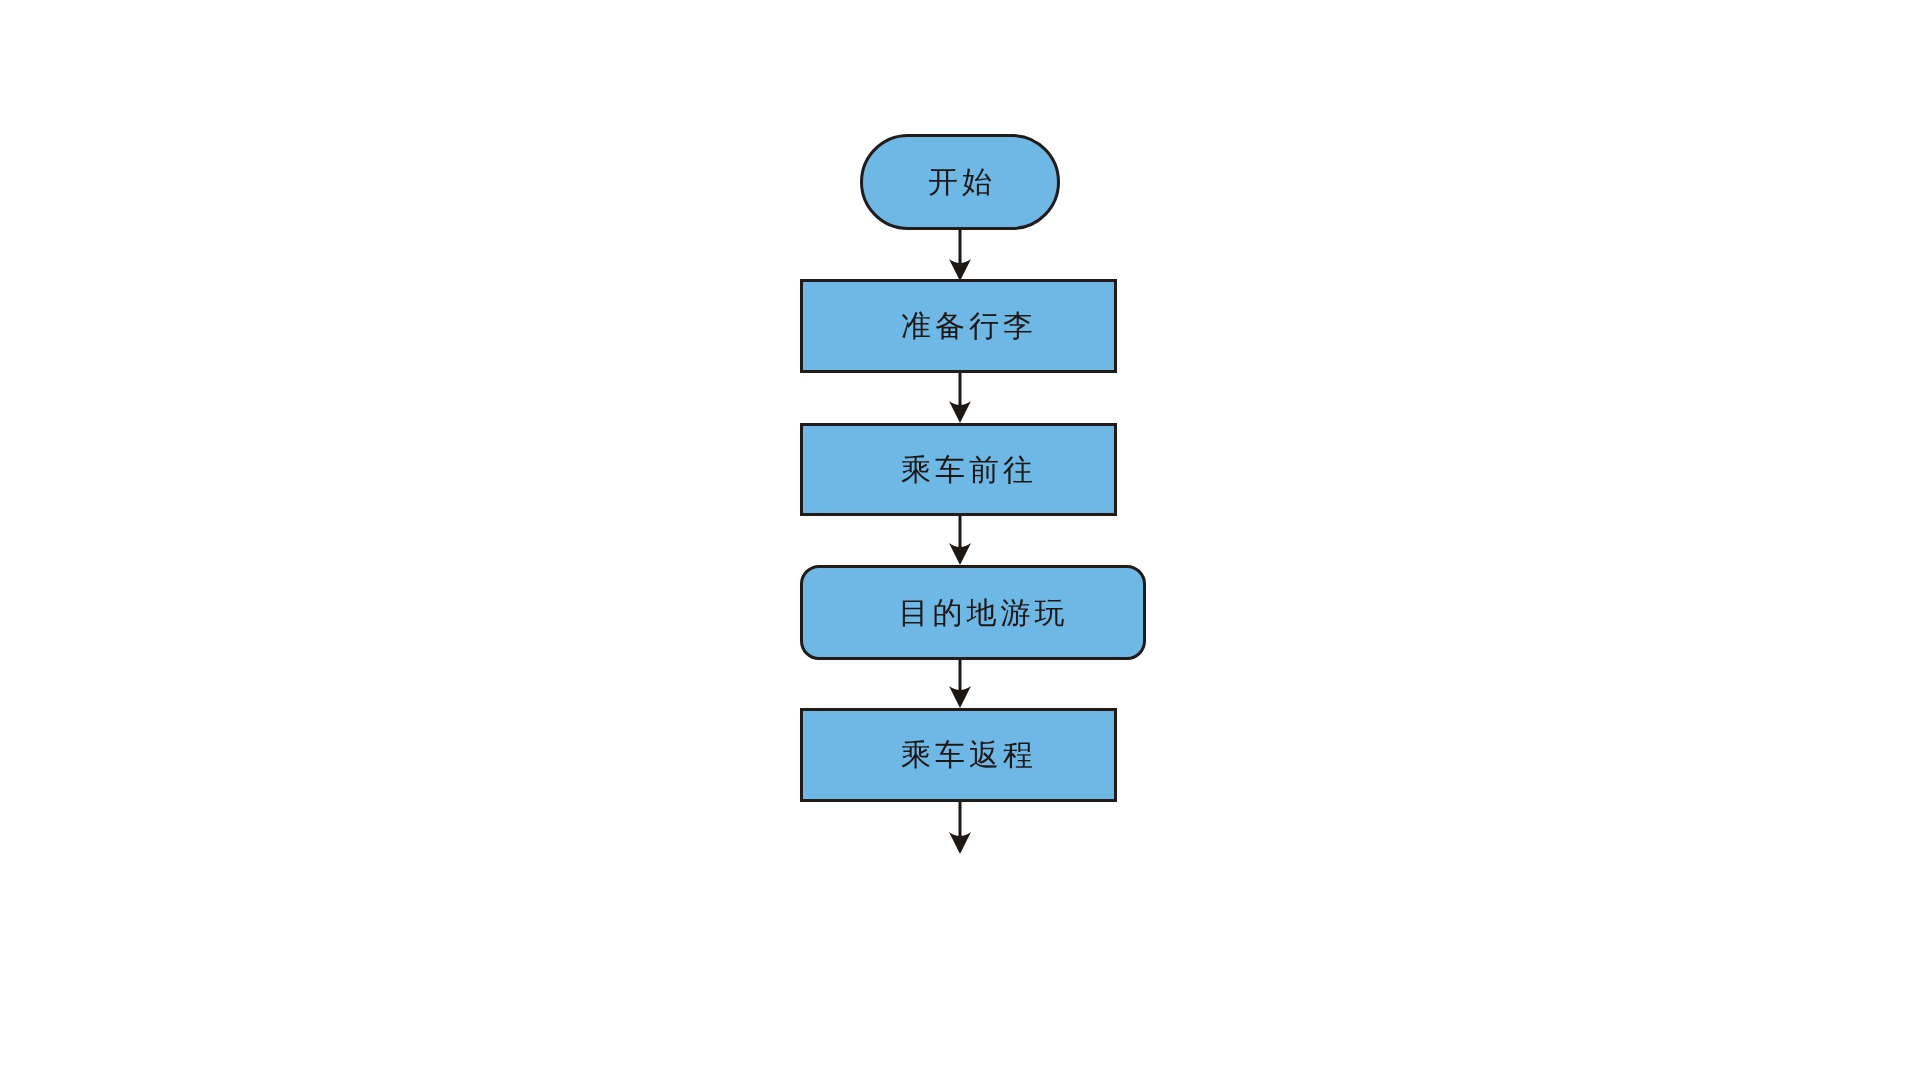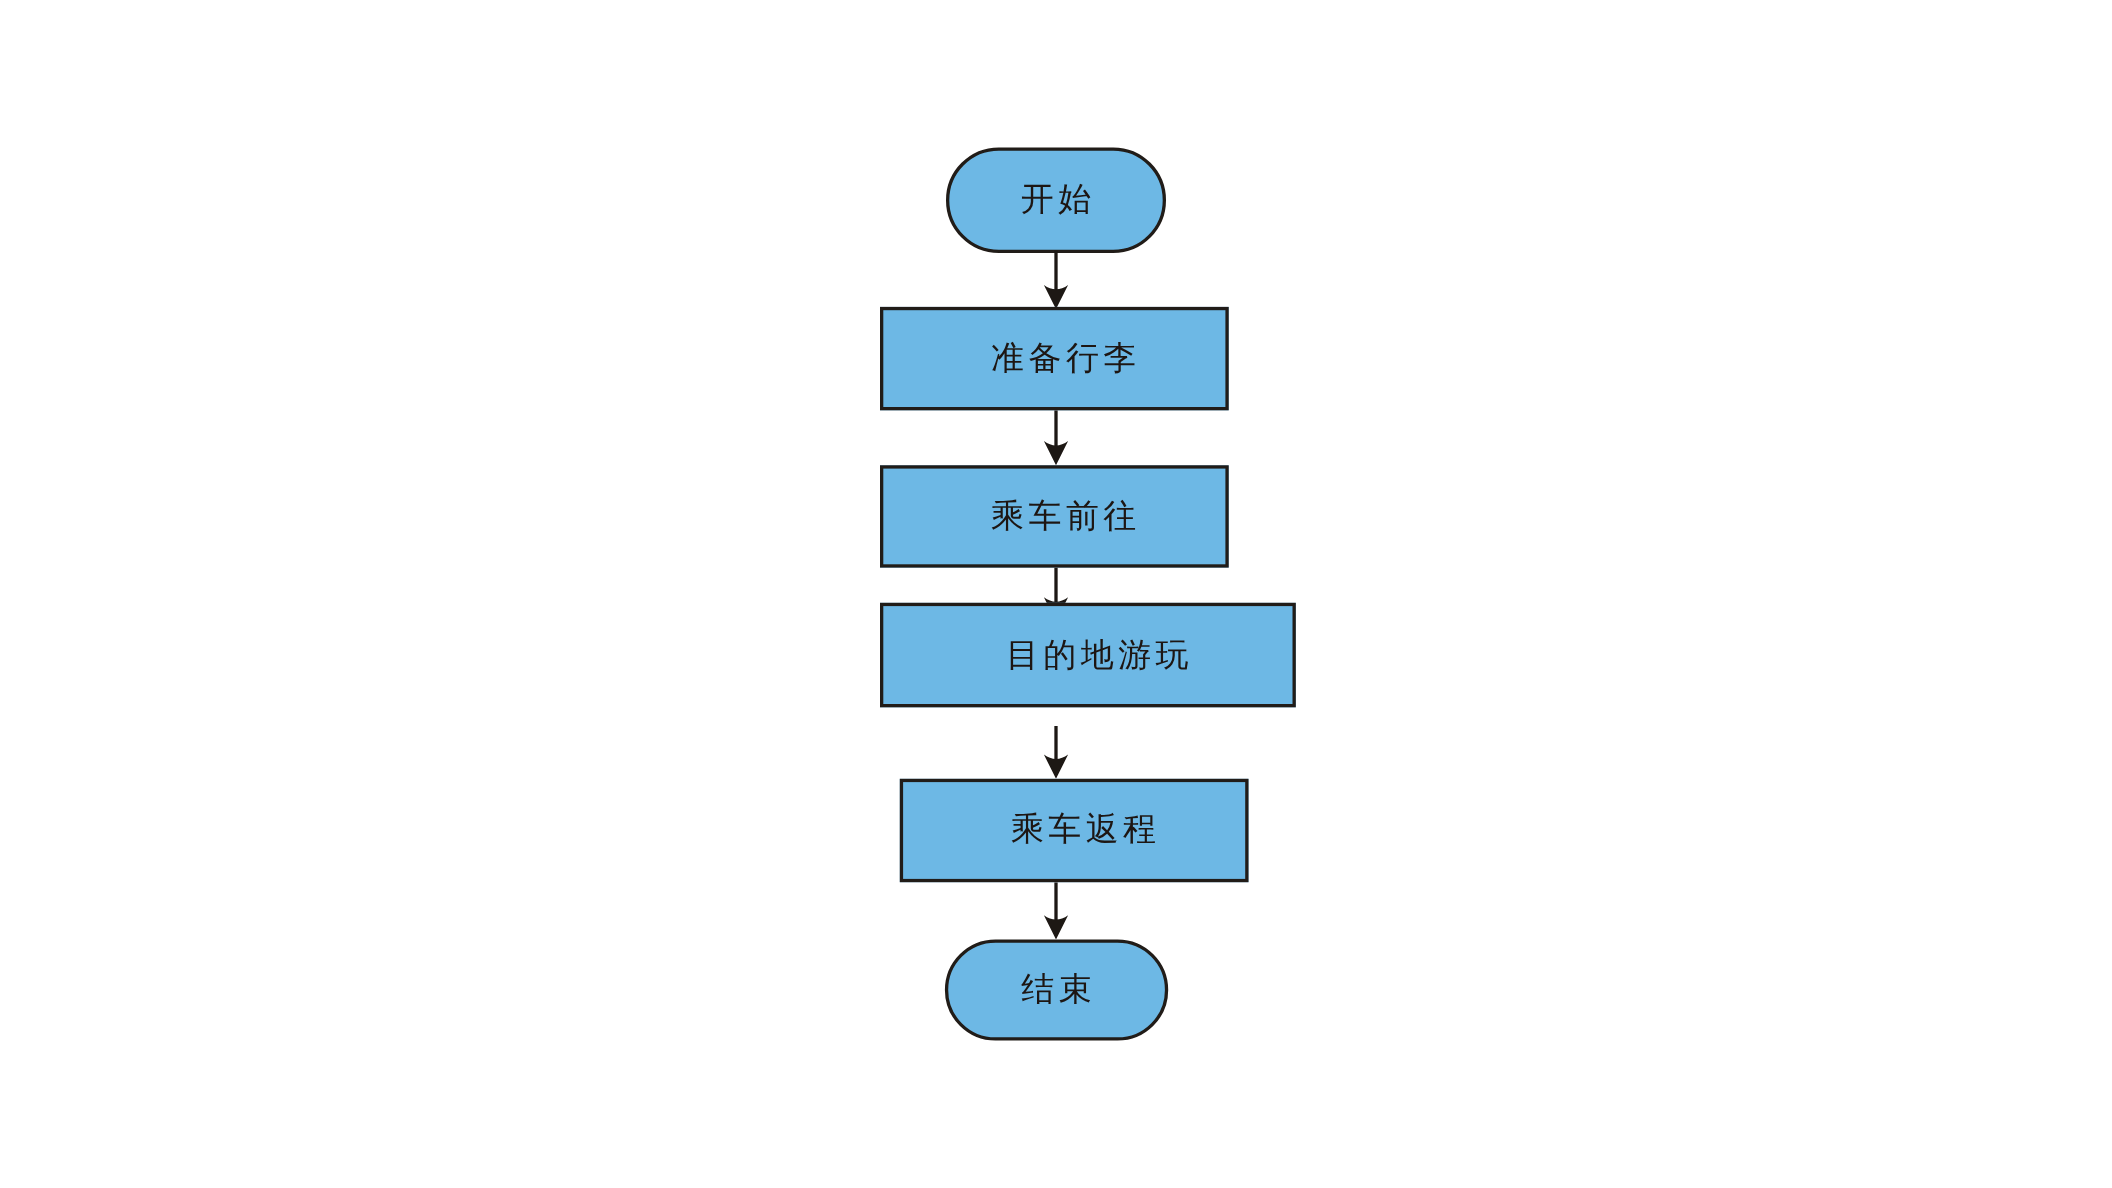--- a/index.html
+++ b/index.html
@@ -76,39 +76,36 @@
     <span class="label">乘车前往</span>
   </div>
 
   <div class="arrow" style="left:947px; top:516px; height:49px;">
     <svg viewBox="0 0 26 49" preserveAspectRatio="none">
       <line x1="13" y1="0" x2="13" y2="34" stroke="#1d1814" stroke-width="3"></line>
       <path d="M13 49 L2 27 Q13 35 24 27 Z" fill="#1d1814"></path>
     </svg>
   </div>
 
-  <div class="node rect" style="left:800px; top:548px; width:378px; height:95px;">
+  <div class="node rect" style="left:800px; top:565px; width:346px; height:95px;border-radius:19px;">
     <span class="label">目的地游玩</span>
   </div>
 
   <div class="arrow" style="left:947px; top:660px; height:48px;">
     <svg viewBox="0 0 26 48" preserveAspectRatio="none">
       <line x1="13" y1="0" x2="13" y2="33" stroke="#1d1814" stroke-width="3"></line>
       <path d="M13 48 L2 26 Q13 34 24 26 Z" fill="#1d1814"></path>
     </svg>
   </div>
 
-  <div class="node rect" style="left:800px; top:708px; width:317px; height:94px;margin-left:18px;">
+  <div class="node rect" style="left:800px; top:708px; width:317px; height:94px;">
     <span class="label">乘车返程</span>
   </div>
 
   <div class="arrow" style="left:947px; top:802px; height:52px;">
     <svg viewBox="0 0 26 52" preserveAspectRatio="none">
       <line x1="13" y1="0" x2="13" y2="37" stroke="#1d1814" stroke-width="3"></line>
       <path d="M13 52 L2 30 Q13 38 24 30 Z" fill="#1d1814"></path>
     </svg>
   </div>
 
-  <div class="node stadium" style="left:859px; top:854px; width:203px; height:92px;">
-    <span class="label">结束</span>
-  </div>
 
 </div>
 
 </body></html>

